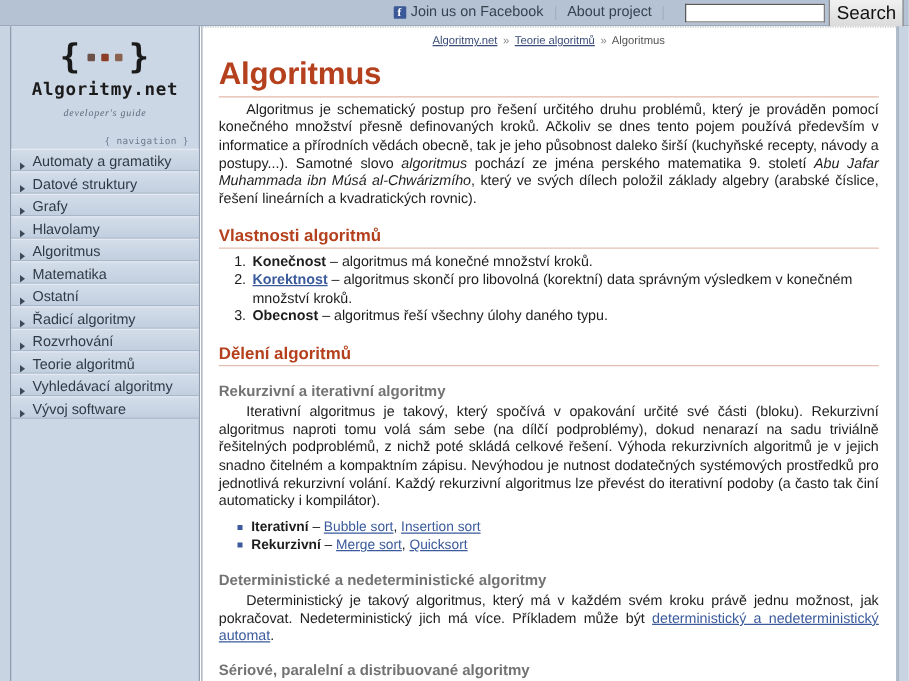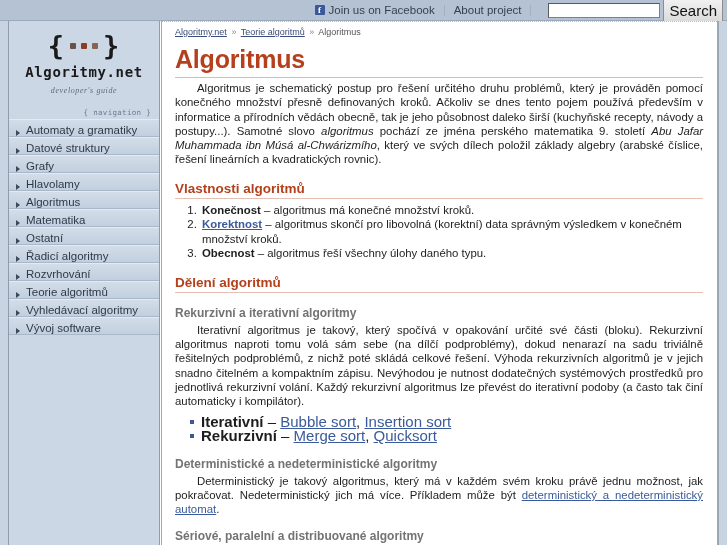--- a/index.html
+++ b/index.html
@@ -163,21 +163,21 @@
     border-right: 1px solid #9aa8b8;
     padding: 0 14px 0 13px;
     overflow: hidden;
   }
   #content-topline {
     height: 0;
     border-top: 1px dotted #b9b9b9;
     margin: 0 -14px 0 -13px;
   }
   #breadcrumb {
-    text-align: left;
+    text-align: center;
     font-size: 9px;
     color: #555;
     padding-top: 5px;
     height: 15px;
     white-space: nowrap;
   }
   #breadcrumb a { color: #3a4c79; text-decoration: underline; cursor: pointer; }
   #breadcrumb .sep { color: #888; padding: 0 2px; }
 
   h1#page-title {
@@ -222,21 +222,21 @@
     font-size: 11.4px;
     line-height: 14.5px;
     color: #1d1d1d;
   }
   ol.props li { padding-left: 2px; }
   ol.props a { color: #3a5a9b; text-decoration: underline; cursor: pointer; }
 
   ul.kinds {
     margin: 6px 0 0 0;
     padding-left: 26px;
-    font-size: 15px;
+    font-size: 11px;
     line-height: 14.5px;
     color: #1d1d1d;
     list-style: none;
   }
   ul.kinds li { position: relative; }
   ul.kinds li::before {
     content: "";
     position: absolute;
     left: -11px; top: 5px;
     width: 4px; height: 4px;

